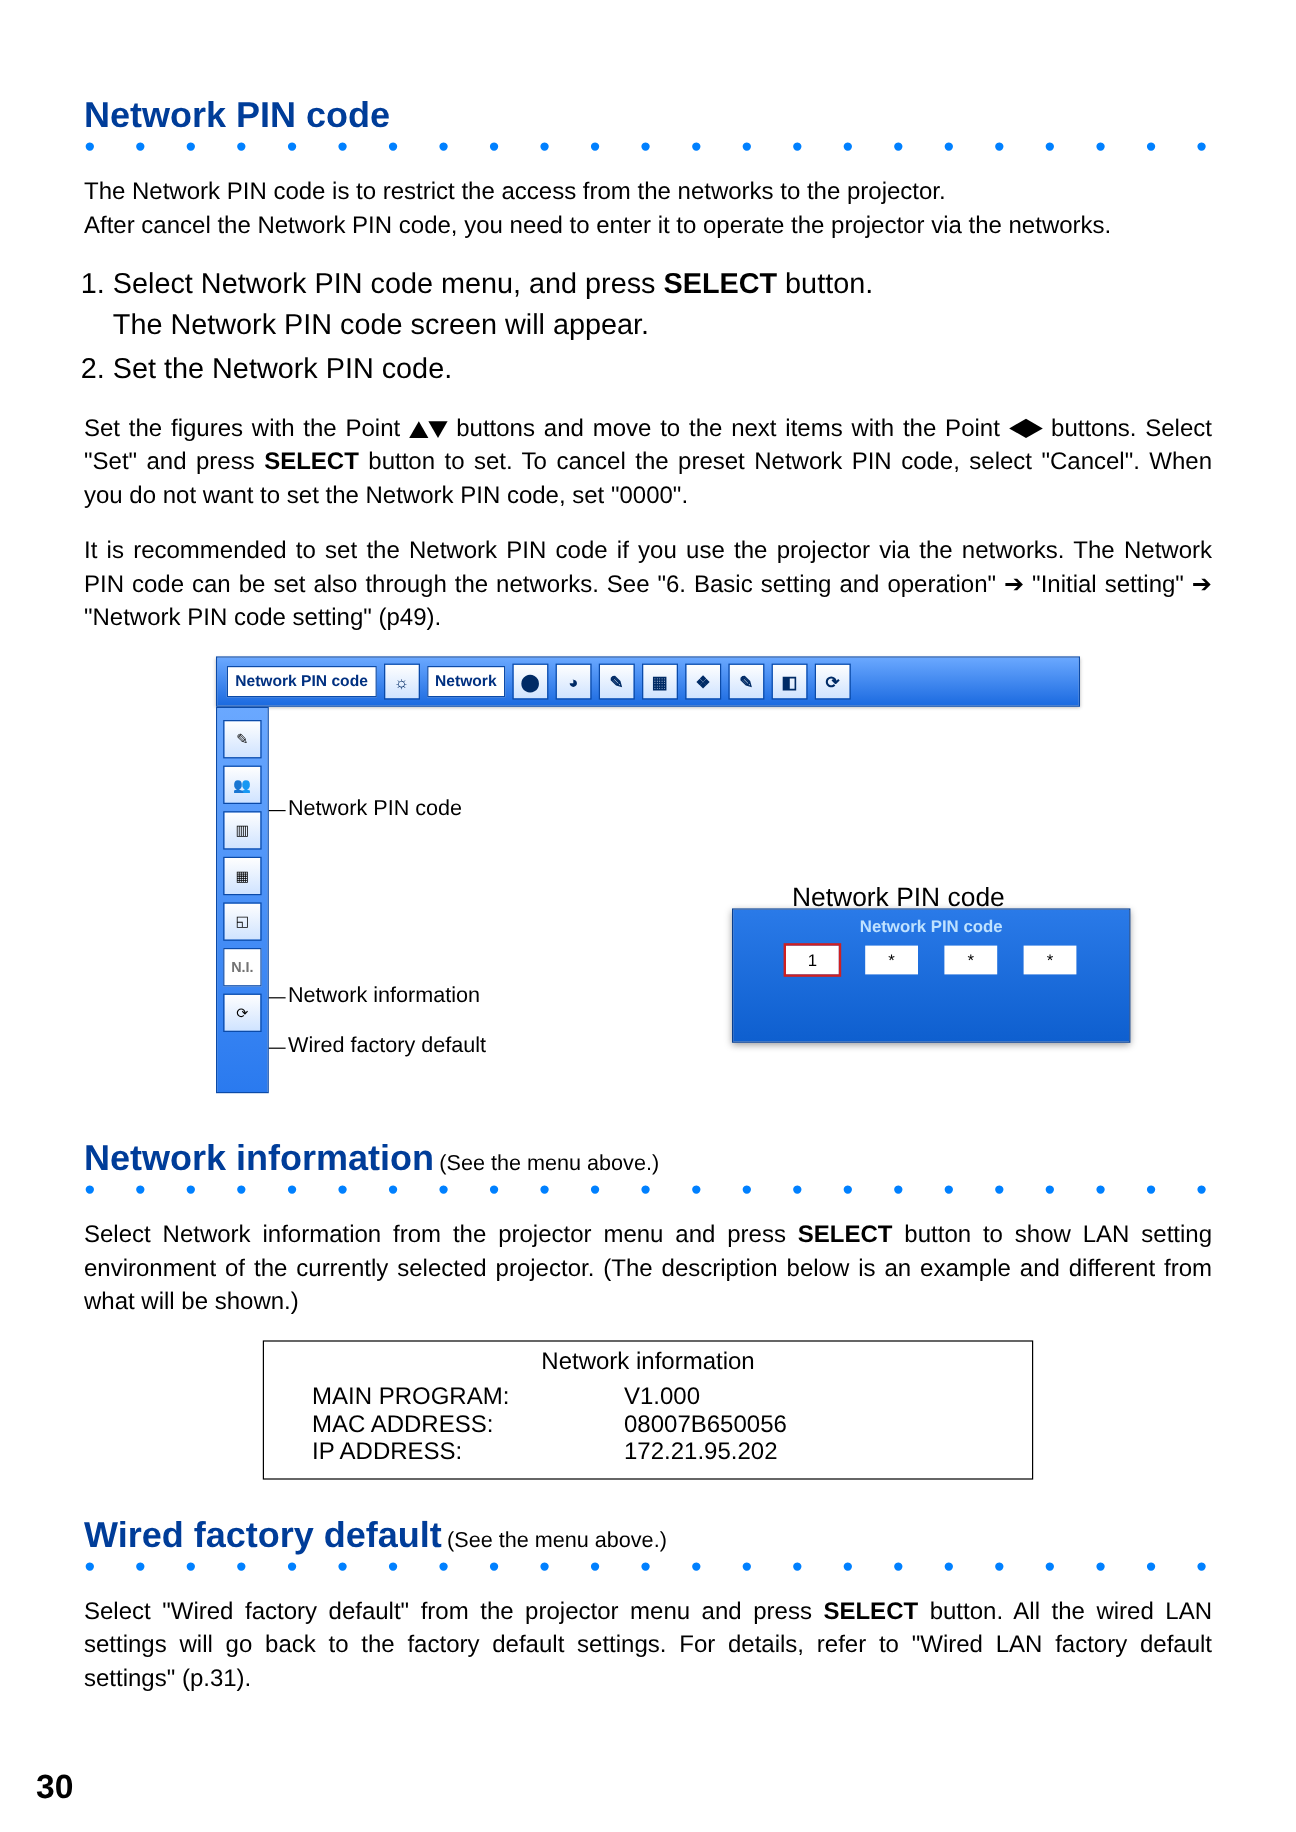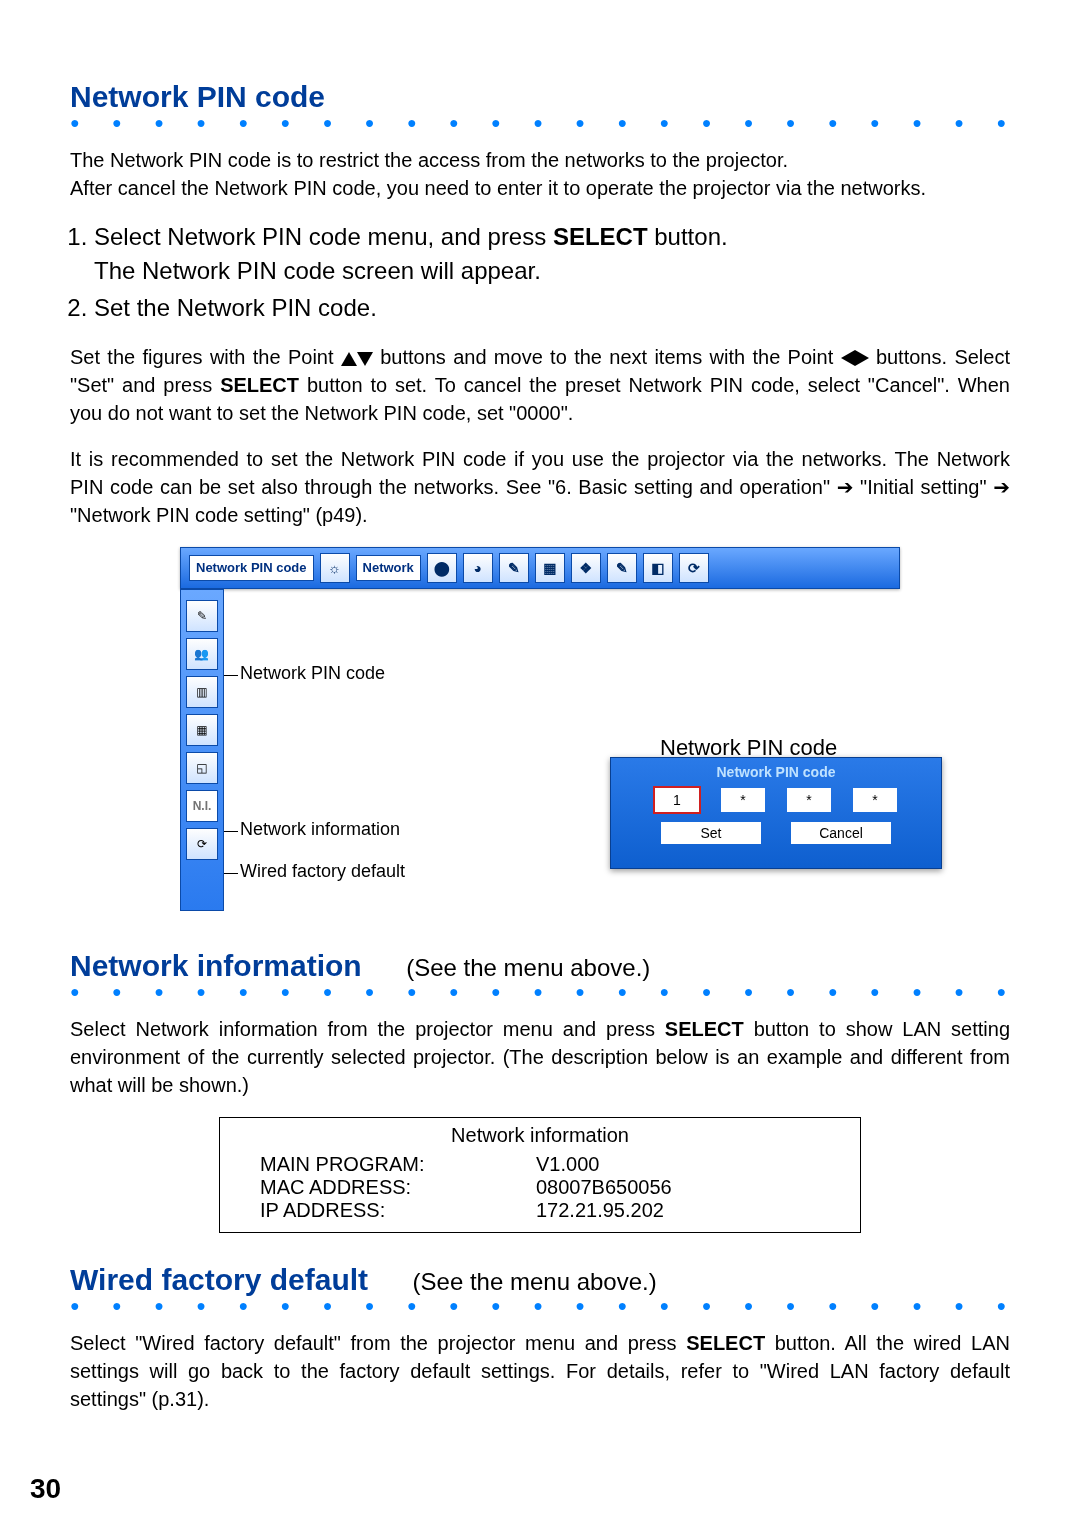--- a/index.html
+++ b/index.html
@@ -23,22 +23,21 @@
     margin-bottom:50px;
   }
   h2.sec{
     color:#003d99;
     font-weight:700;
     font-size:30px;
     margin:0 0 4px 0;
     display:inline;
   }
   .sec-inline-note{
-    font-size:24px;
-    margin-left:40px;
+    font-size:18px;
   }
   .dot-rule{
     white-space:nowrap;
     overflow:hidden;
     color:#0080ff;
     font-size:16px;
     letter-spacing:14px;
     margin:0 0 14px 0;
   }
   p.body{
@@ -172,21 +171,21 @@
   }
   
   .net-table{
     width:560px;
     margin:10px auto 30px auto;
     border:1.5px solid #000;
     font-size:20px;
     padding:6px 40px 10px 40px;
   }
   .net-table .title{text-align:center;margin-bottom:6px;}
-  .net-table .row{display:flex;gap:16px;}
+  .net-table .row{display:flex;}
   .net-table .k{width:260px;text-transform:uppercase;}
   .page-num{
     position:absolute;
     left:30px;
     bottom:22px;
     font-size:28px;
     font-weight:700;
   }
 </style>
 </head>
@@ -268,24 +267,20 @@
       </div>
       <span class="pin-screen-label">Network PIN code screen</span>
       <div class="pin-box">
         <div class="title">Network PIN code</div>
         <div class="digits">
           <span class="digit">1</span>
           <span class="star">*</span>
           <span class="star">*</span>
           <span class="star">*</span>
         </div>
-        <div class="pin-btns">
-          <span class="pin-btn">Set</span>
-          <span class="pin-btn">Cancel</span>
-        </div>
       </div>
       <div style="height:340px;"></div>
     </div>
   </div>
 
   <div>
     <h2 class="sec">Network information</h2>
     <span class="sec-inline-note">(See the menu above.)</span>
     <div class="dot-rule">● ● ● ● ● ● ● ● ● ● ● ● ● ● ● ● ● ● ● ● ● ● ● ● ● ● ● ● ● ● ● ● ● ● ● ● ● ● ● ● ● ● ● ● ● ●</div>
     <p class="body justify">

